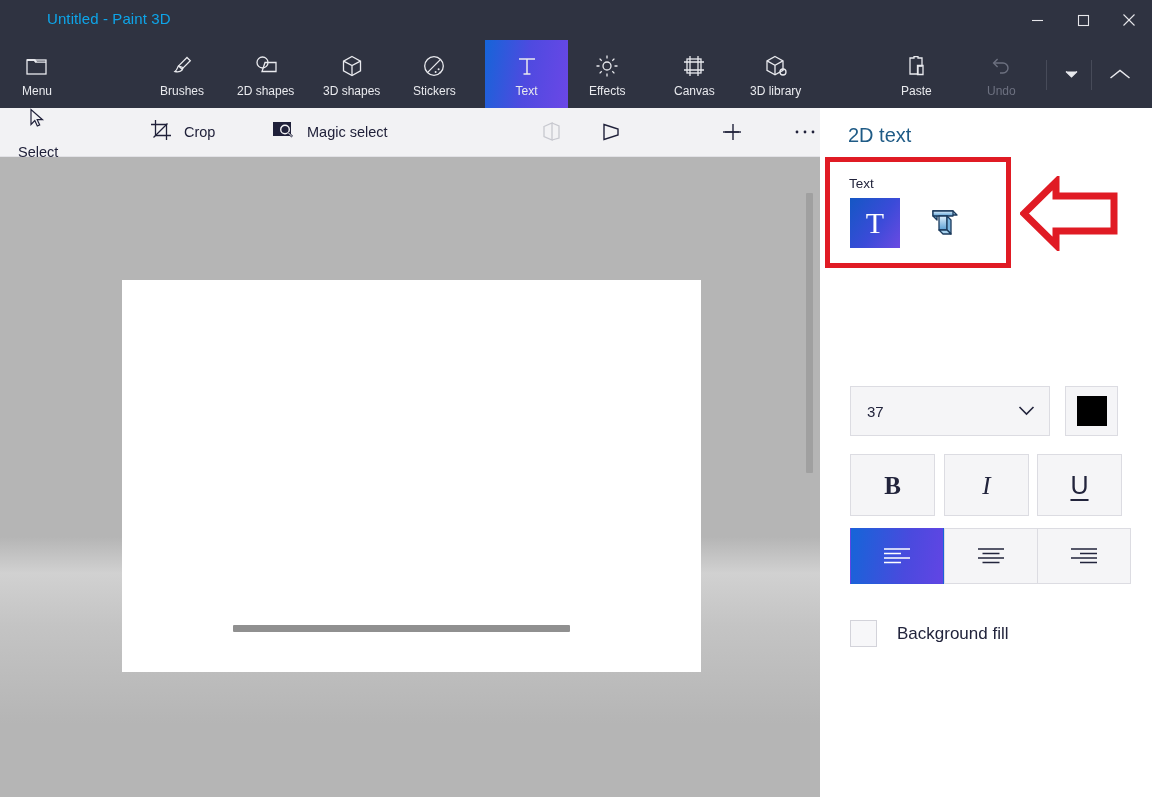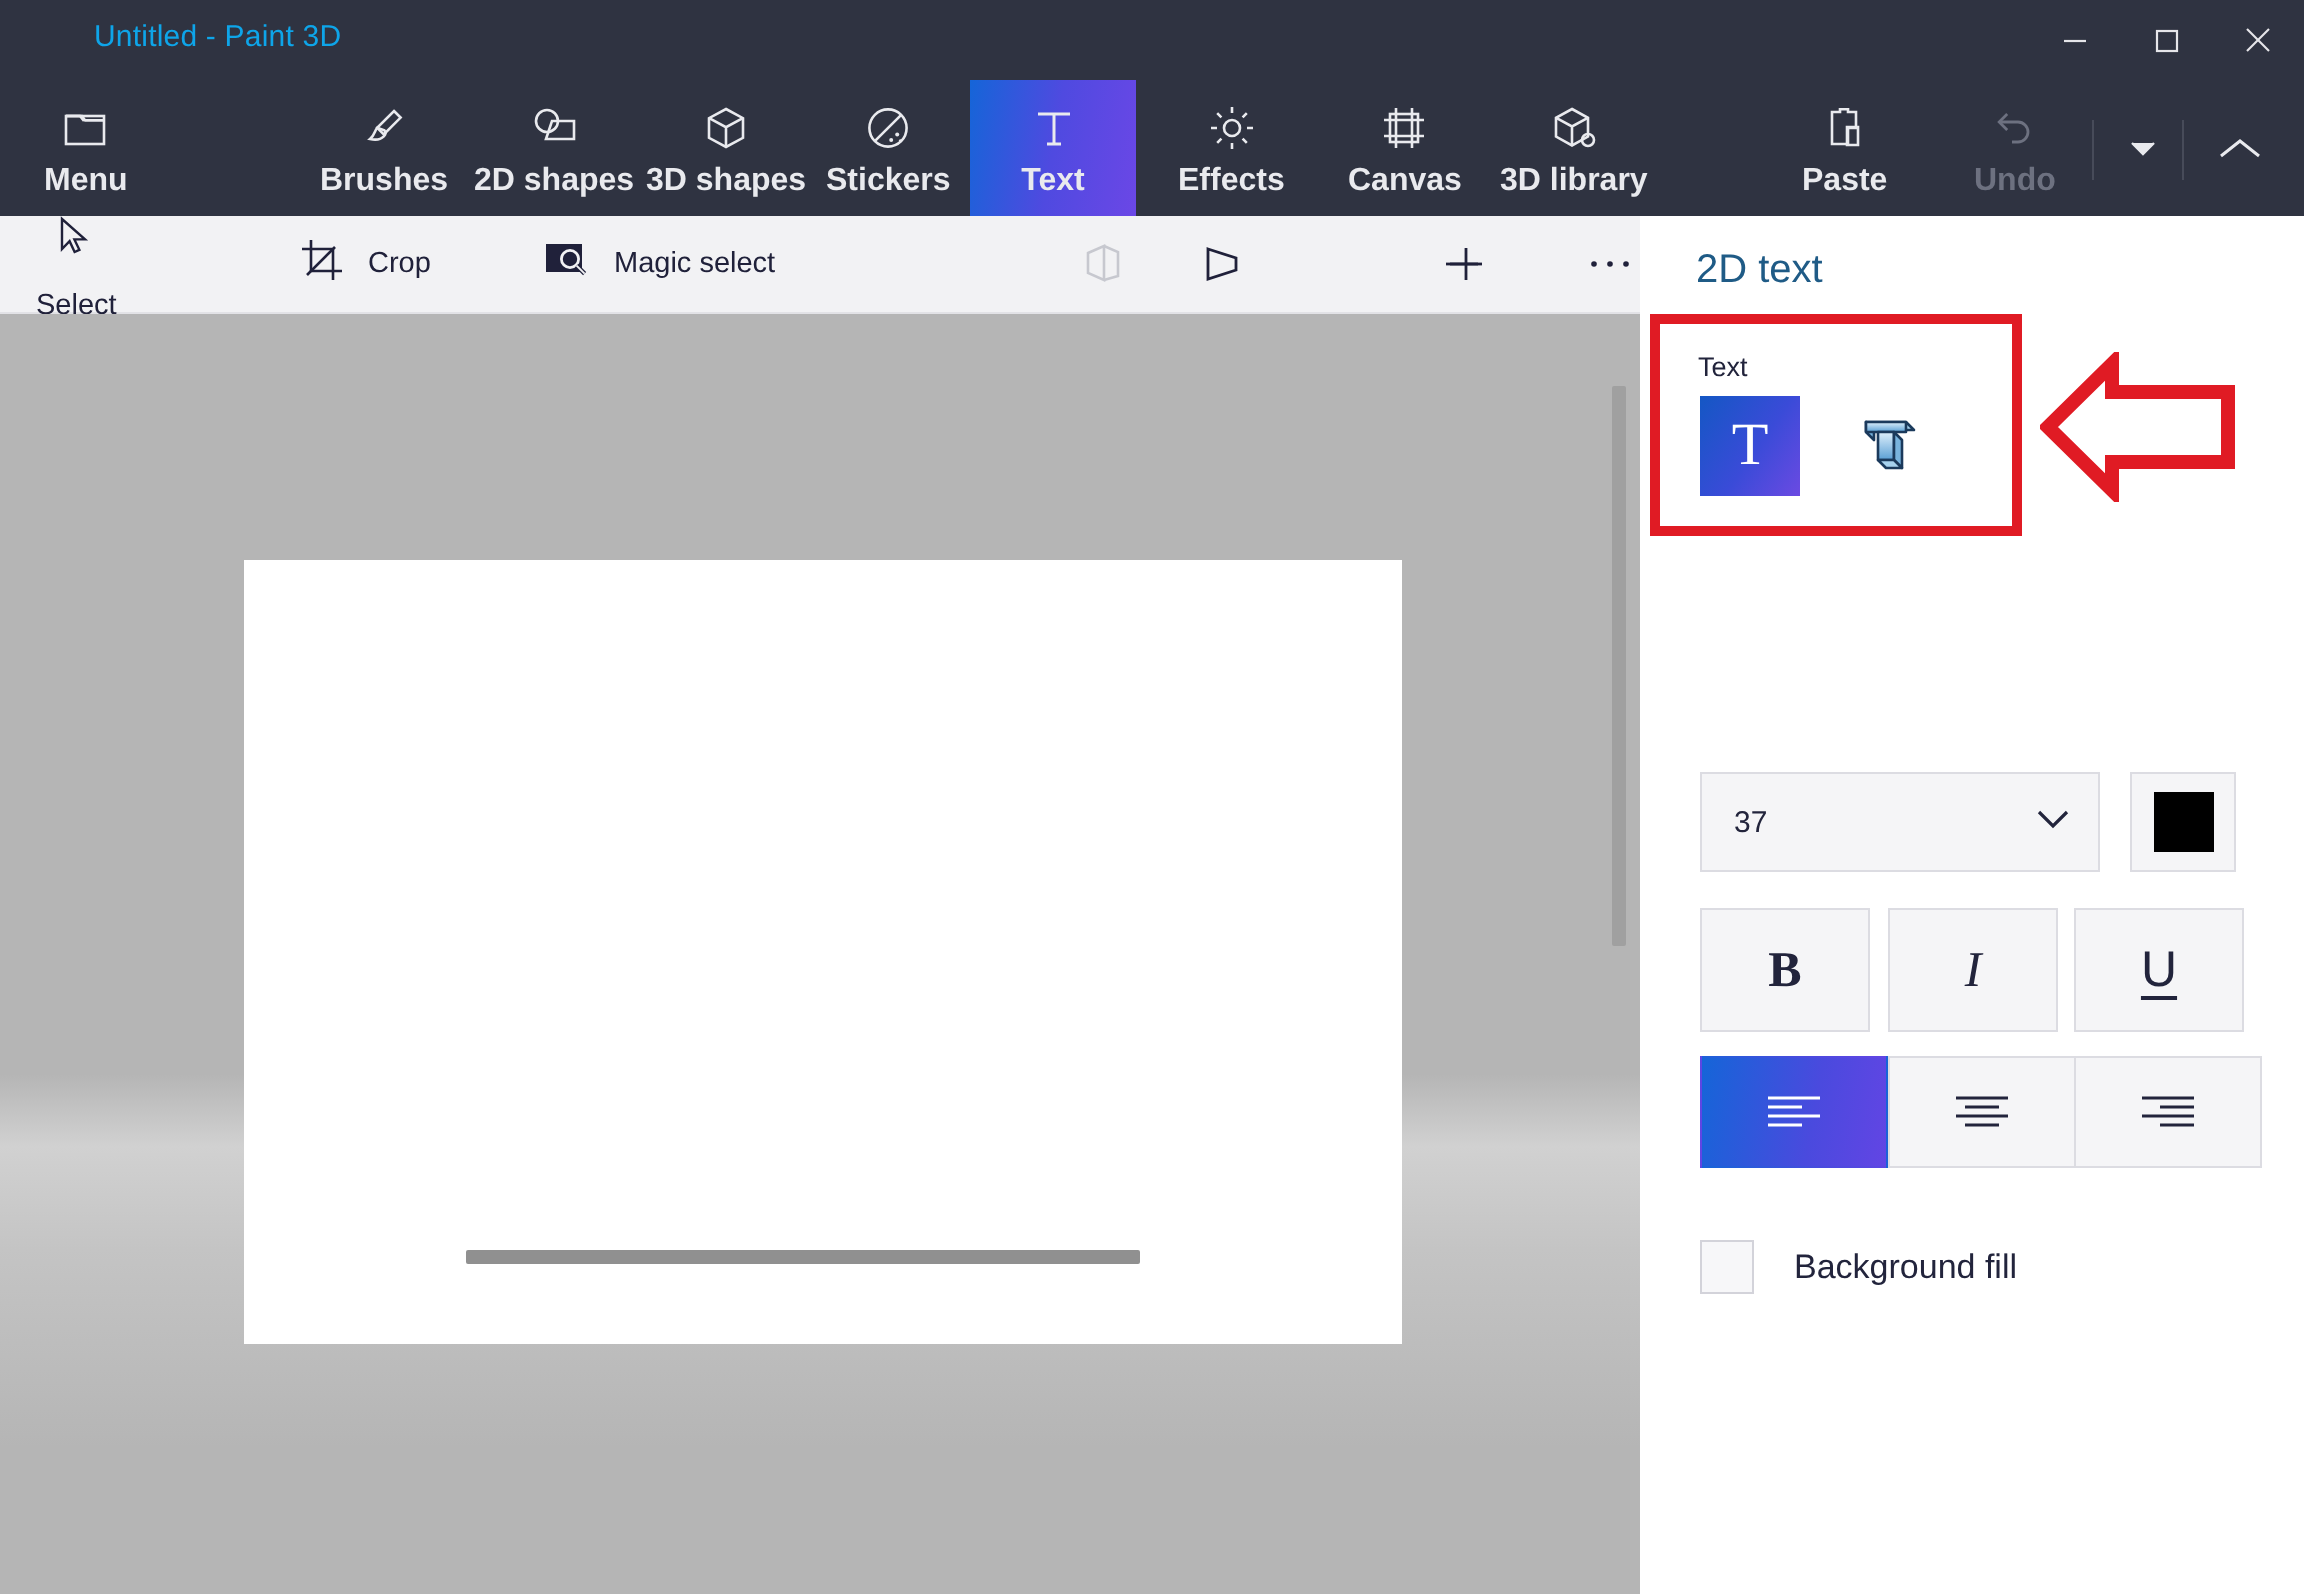--- a/index.html
+++ b/index.html
@@ -31,21 +31,21 @@
   .ribbon {
     position: absolute; left: 0; top: 40px; width: 1152px; height: 68px;
     background: #2f3341;
   }
   .tab {
     position: absolute; top: 0; height: 68px;
     display: flex; flex-direction: column; align-items: center; justify-content: center;
     color: #e9eaee; gap: 7px; padding: 0 8px;
   }
   .tab .ico { height: 26px; display: flex; align-items: flex-end; }
-  .tab .lbl { font-size: 16px; line-height: 1; white-space: nowrap; font-weight: bold; }
+  .tab .lbl { font-size: 12px; line-height: 1; white-space: nowrap; }
   .tab.sel { background: linear-gradient(100deg, #1565d8 0%, #4f4ae0 50%, #6b47e6 100%); }
   .tab.dis { color: #6d7180; }
 
   .rib-div {
     position: absolute; top: 20px; width: 1px; height: 30px; background: #474b59;
   }
   .rib-btn {
     position: absolute; top: 0; height: 68px; width: 38px;
     display: flex; align-items: center; justify-content: center; color: #e9eaee;
   }

